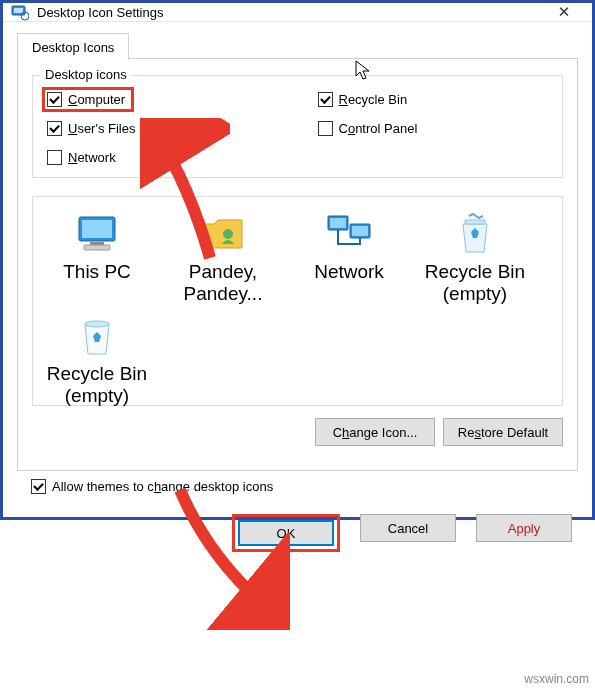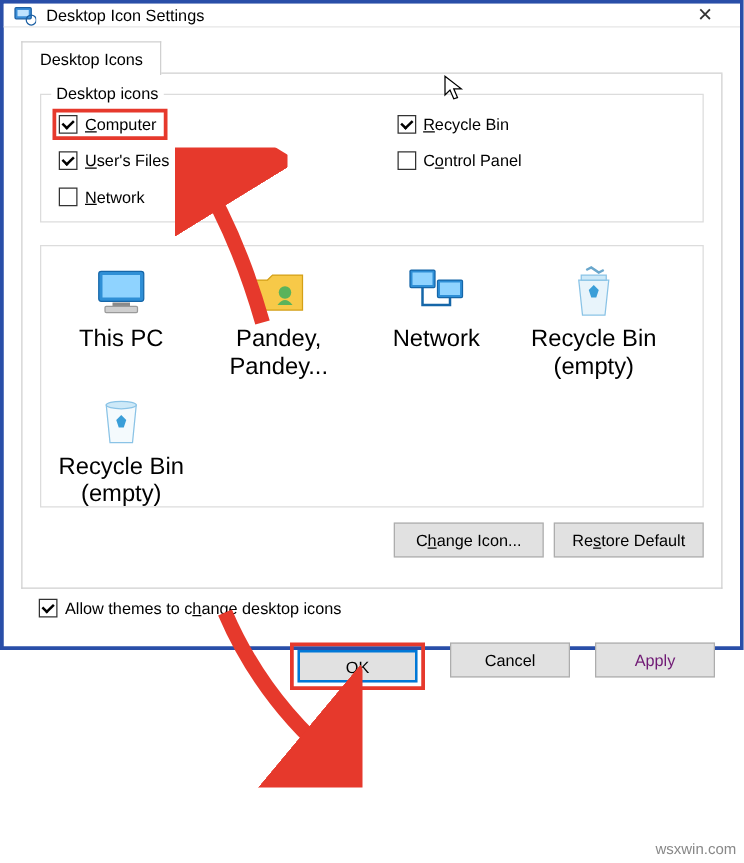--- a/index.html
+++ b/index.html
@@ -153,21 +153,21 @@
   .btn {
     min-width: 120px;
     height: 28px;
     border: 1px solid #adadad;
     background: #e1e1e1;
     font-family: inherit;
     font-size: 13px;
     padding: 0 12px;
     cursor: default;
   }
-  .btn:disabled { color: #701a75; }
+  .btn:disabled { color: #b91c1c; }
   .lower-chk {
     display:flex;
     align-items:center;
     gap:6px;
     margin: 0 14px 4px 28px;
   }
   .dlg-buttons {
     display: flex;
     justify-content: flex-end;
     gap: 20px;

